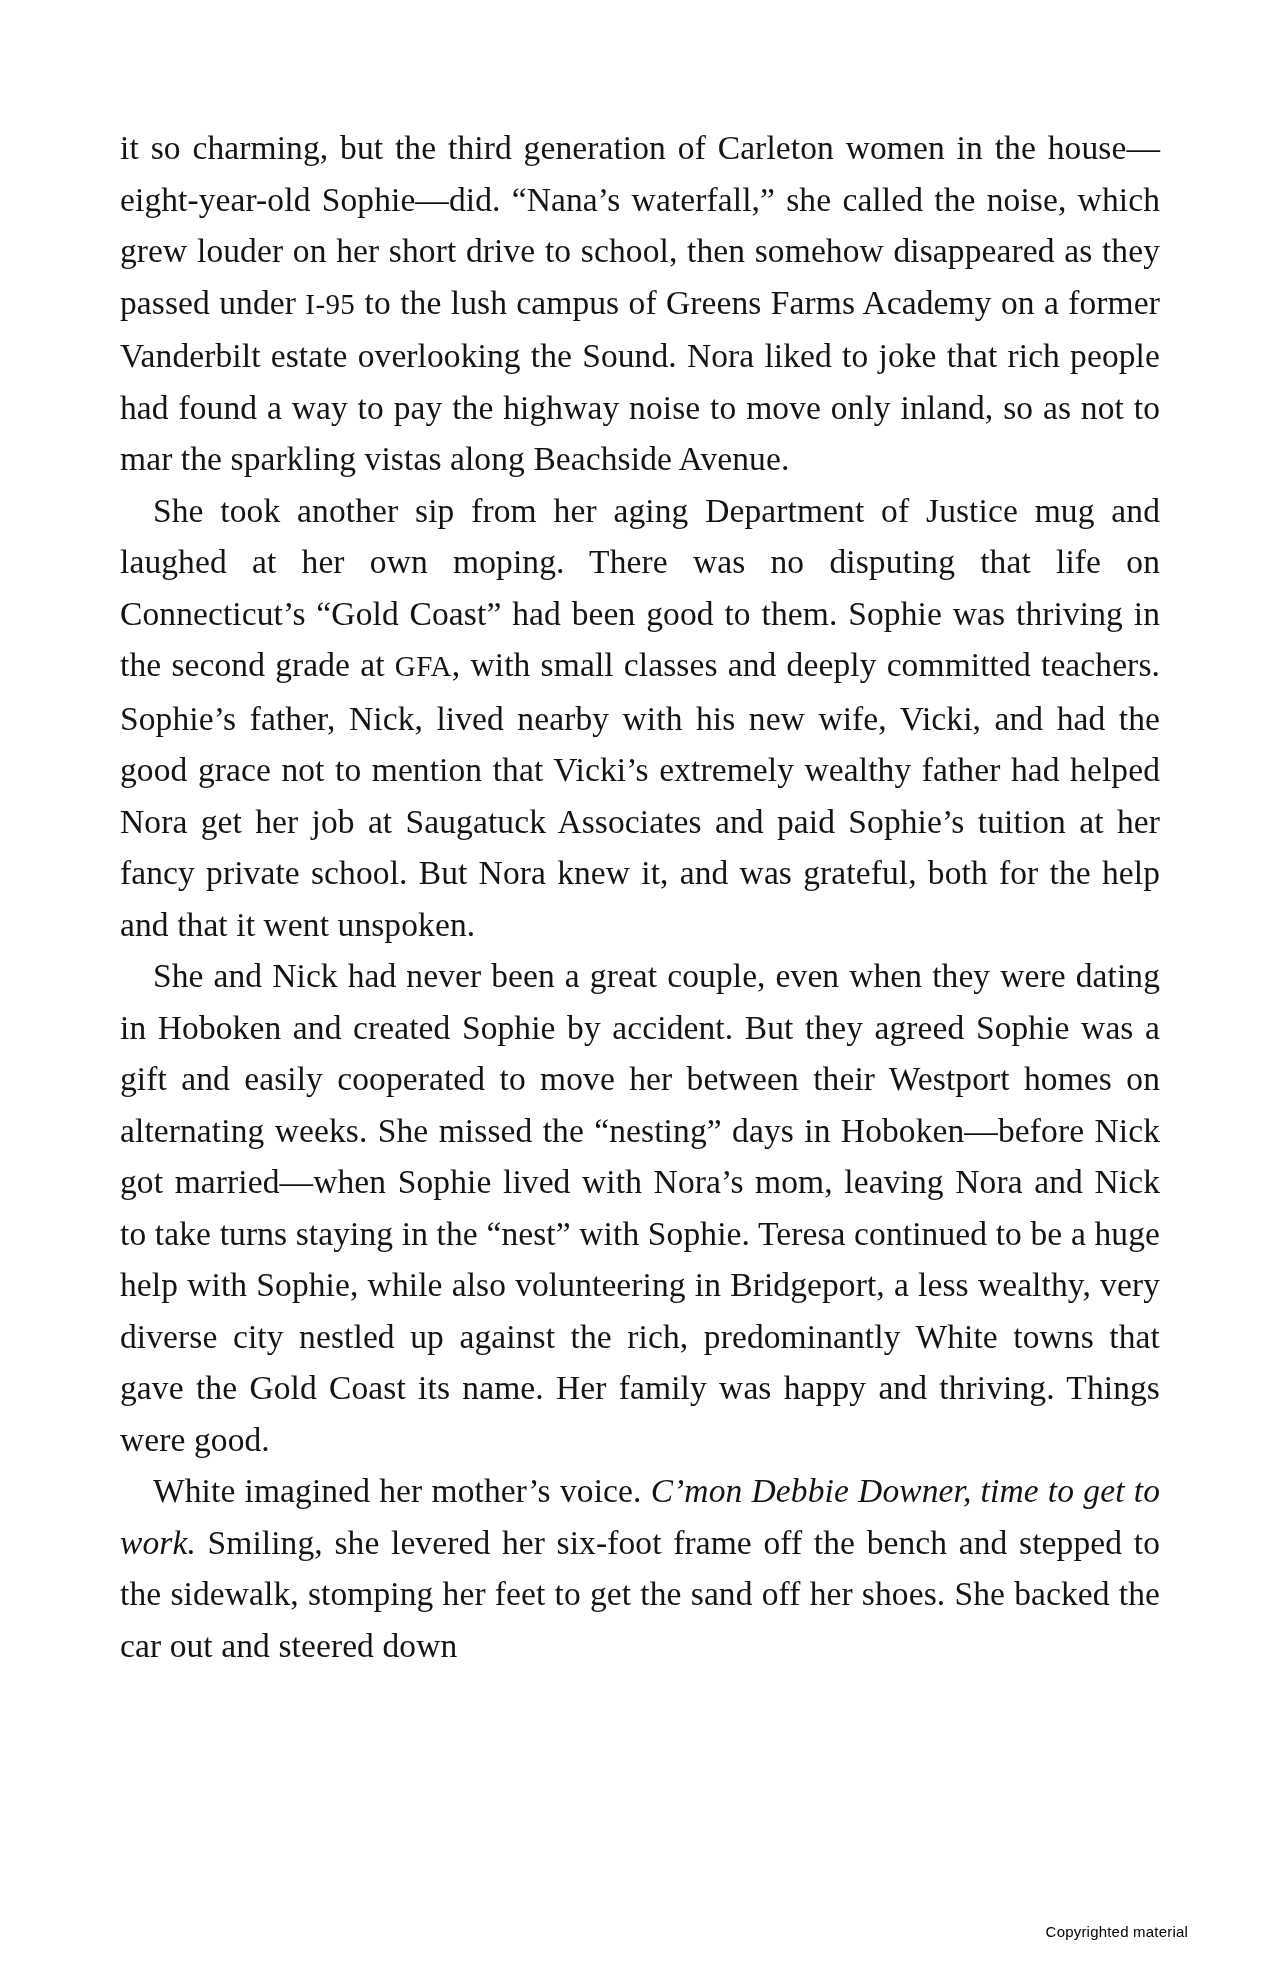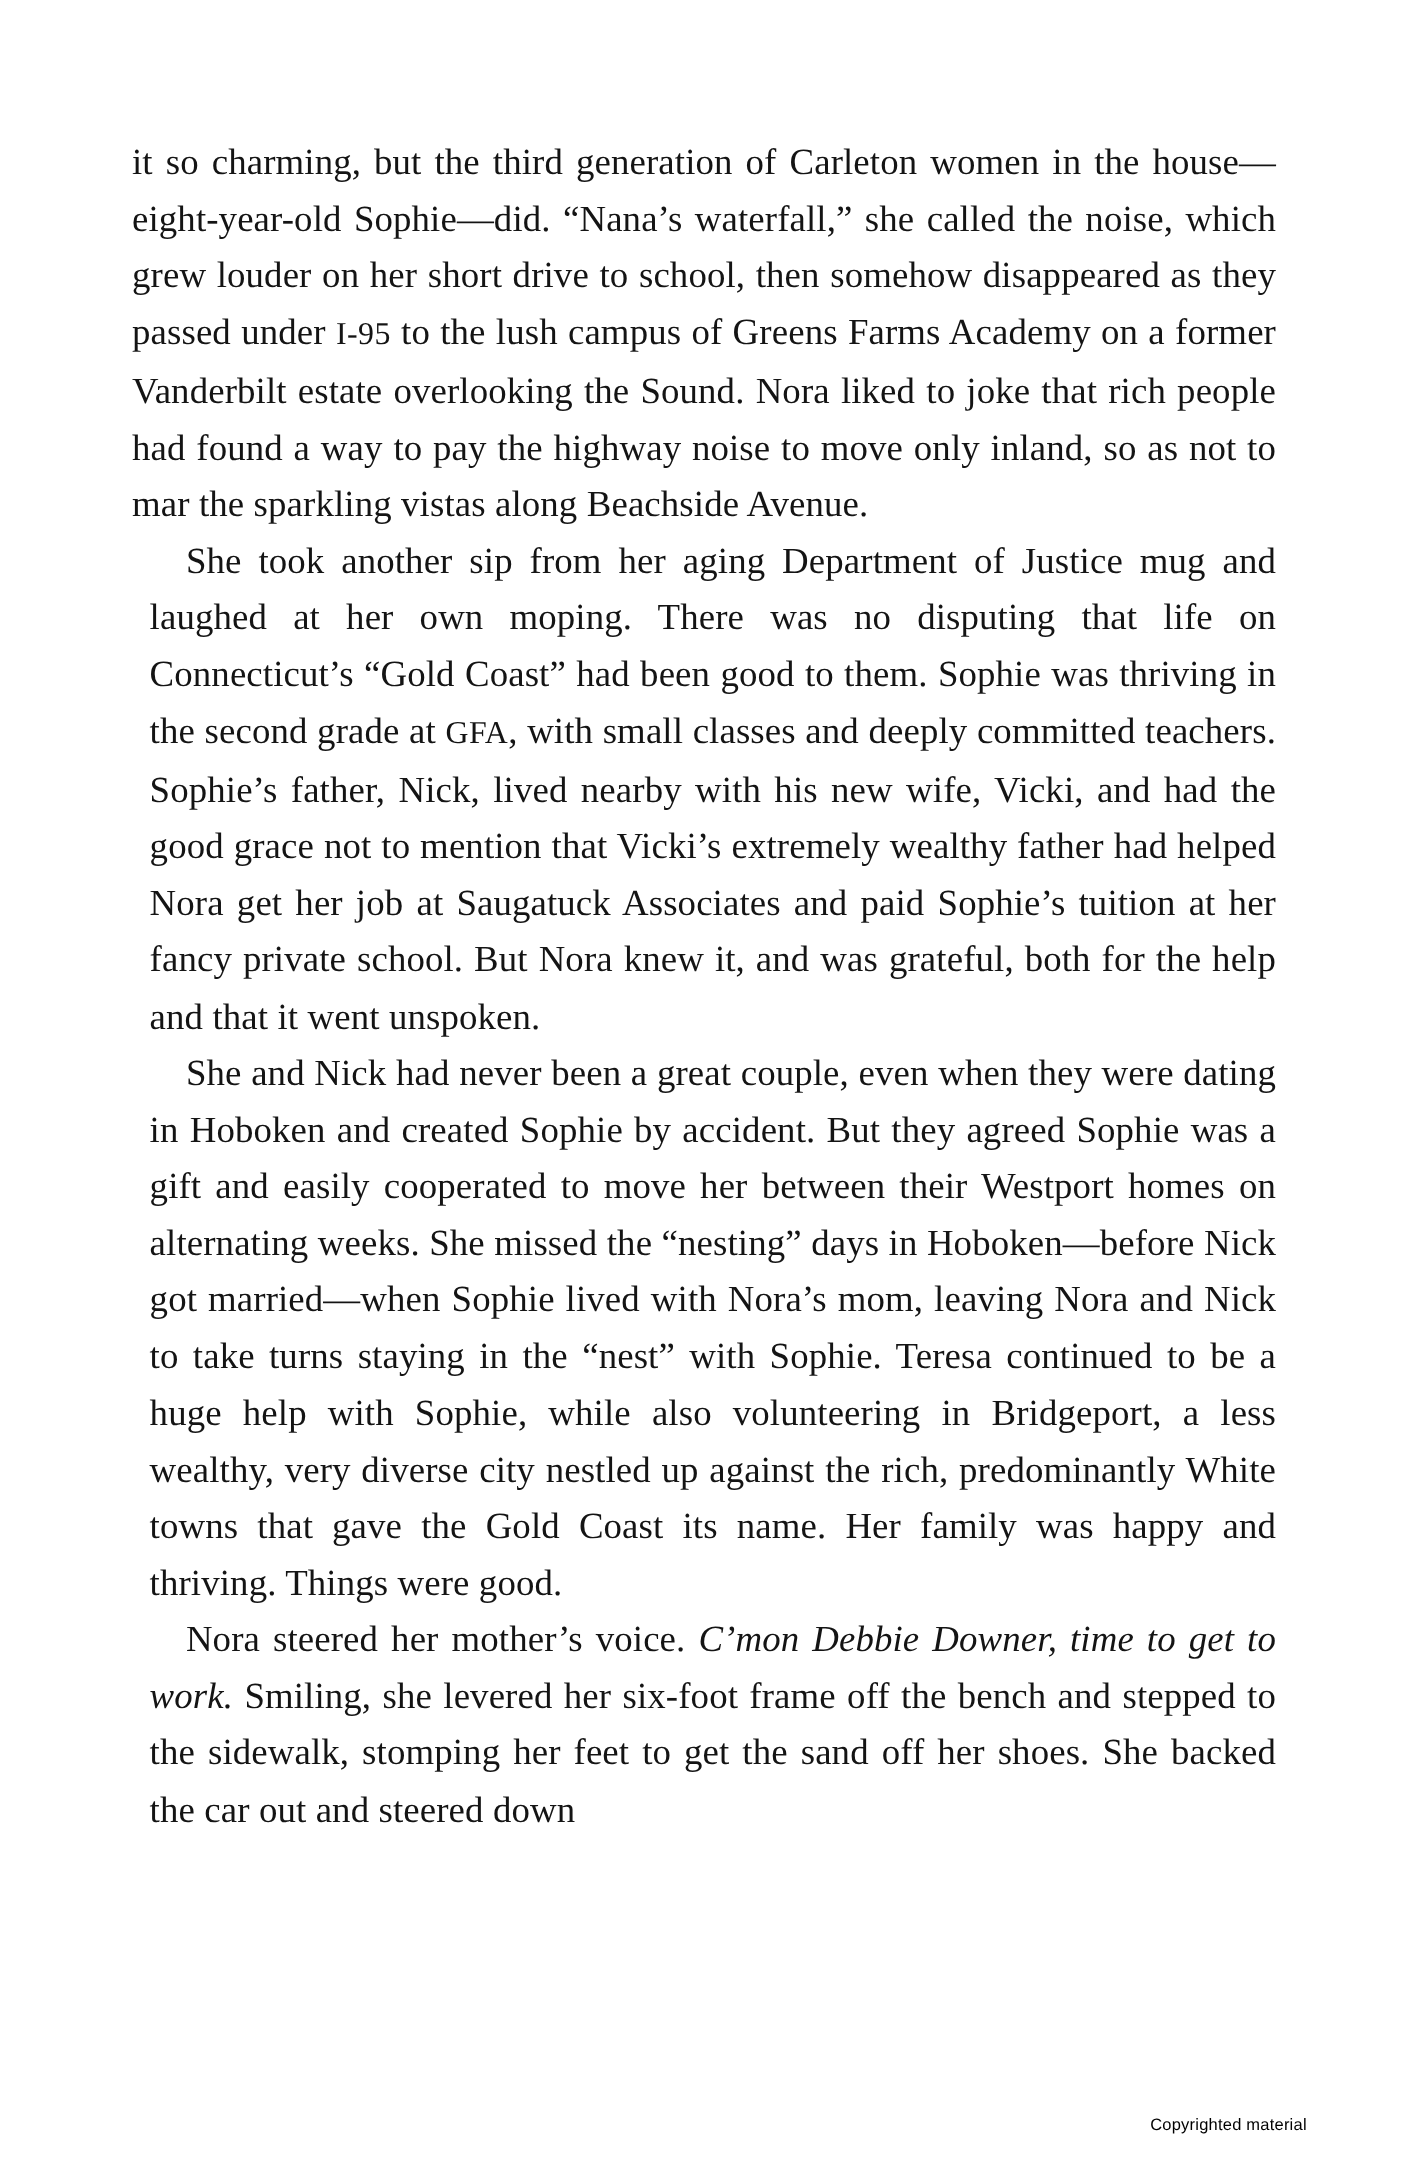--- a/index.html
+++ b/index.html
@@ -36,21 +36,20 @@
     text-align: justify;
     text-justify: inter-word;
     letter-spacing: 0.1px;
     color: #141414;
   }
   p.para.indent {
     text-indent: 33px;
   }
   p.para + p.para {
     margin-top: 0;
-    margin-left: 16px;
   }
   .it {
     font-style: italic;
   }
   .sc {
     font-size: 29px;
     letter-spacing: 0.4px;
   }
   .copyright-note {
     position: absolute;
@@ -66,17 +65,17 @@
 <body>
 
 <div class="page">
   <div class="text-column">
     <p class="para"><span>it so charming, but the third generation of Carleton women in the house—eight-year-old Sophie—did. “Nana’s waterfall,” she called the noise, which grew louder on her short drive to school, then somehow disappeared as they passed under </span><span class="sc">I-95</span><span> to the lush campus of Greens Farms Academy on a former Vanderbilt estate overlooking the Sound. Nora liked to joke that rich people had found a way to pay the highway noise to move only inland, so as not to mar the sparkling vistas along Beachside Avenue.</span></p>
 
     <p class="para indent"><span>She took another sip from her aging Department of Justice mug and laughed at her own moping. There was no disputing that life on Connecticut’s “Gold Coast” had been good to them. Sophie was thriving in the second grade at </span><span class="sc">GFA</span><span>, with small classes and deeply committed teachers. Sophie’s father, Nick, lived nearby with his new wife, Vicki, and had the good grace not to mention that Vicki’s extremely wealthy father had helped Nora get her job at Saugatuck Associates and paid Sophie’s tuition at her fancy private school. But Nora knew it, and was grateful, both for the help and that it went unspoken.</span></p>
 
     <p class="para indent"><span>She and Nick had never been a great couple, even when they were dating in Hoboken and created Sophie by accident. But they agreed Sophie was a gift and easily cooperated to move her between their Westport homes on alternating weeks. She missed the “nesting” days in Hoboken—before Nick got married—when Sophie lived with Nora’s mom, leaving Nora and Nick to take turns staying in the “nest” with Sophie. Teresa continued to be a huge help with Sophie, while also volunteering in Bridgeport, a less wealthy, very diverse city nestled up against the rich, predominantly White towns that gave the Gold Coast its name. Her family was happy and thriving. Things were good.</span></p>
 
-    <p class="para indent"><span>Nora steered her mother’s voice. </span><span class="it">C’mon Debbie Downer, time to get to work.</span><span> Smiling, she levered her six-foot frame off the bench and stepped to the sidewalk, stomping her feet to get the sand off her shoes. She backed the car out and steered down</span></p>
+    <p class="para indent"><span>White imagined her mother’s voice. </span><span class="it">C’mon Debbie Downer, time to get to work.</span><span> Smiling, she levered her six-foot frame off the bench and stepped to the sidewalk, stomping her feet to get the sand off her shoes. She backed the car out and steered down</span></p>
   </div>
 
   <div class="copyright-note">Copyrighted material</div>
 </div>
 
 </body></html>

